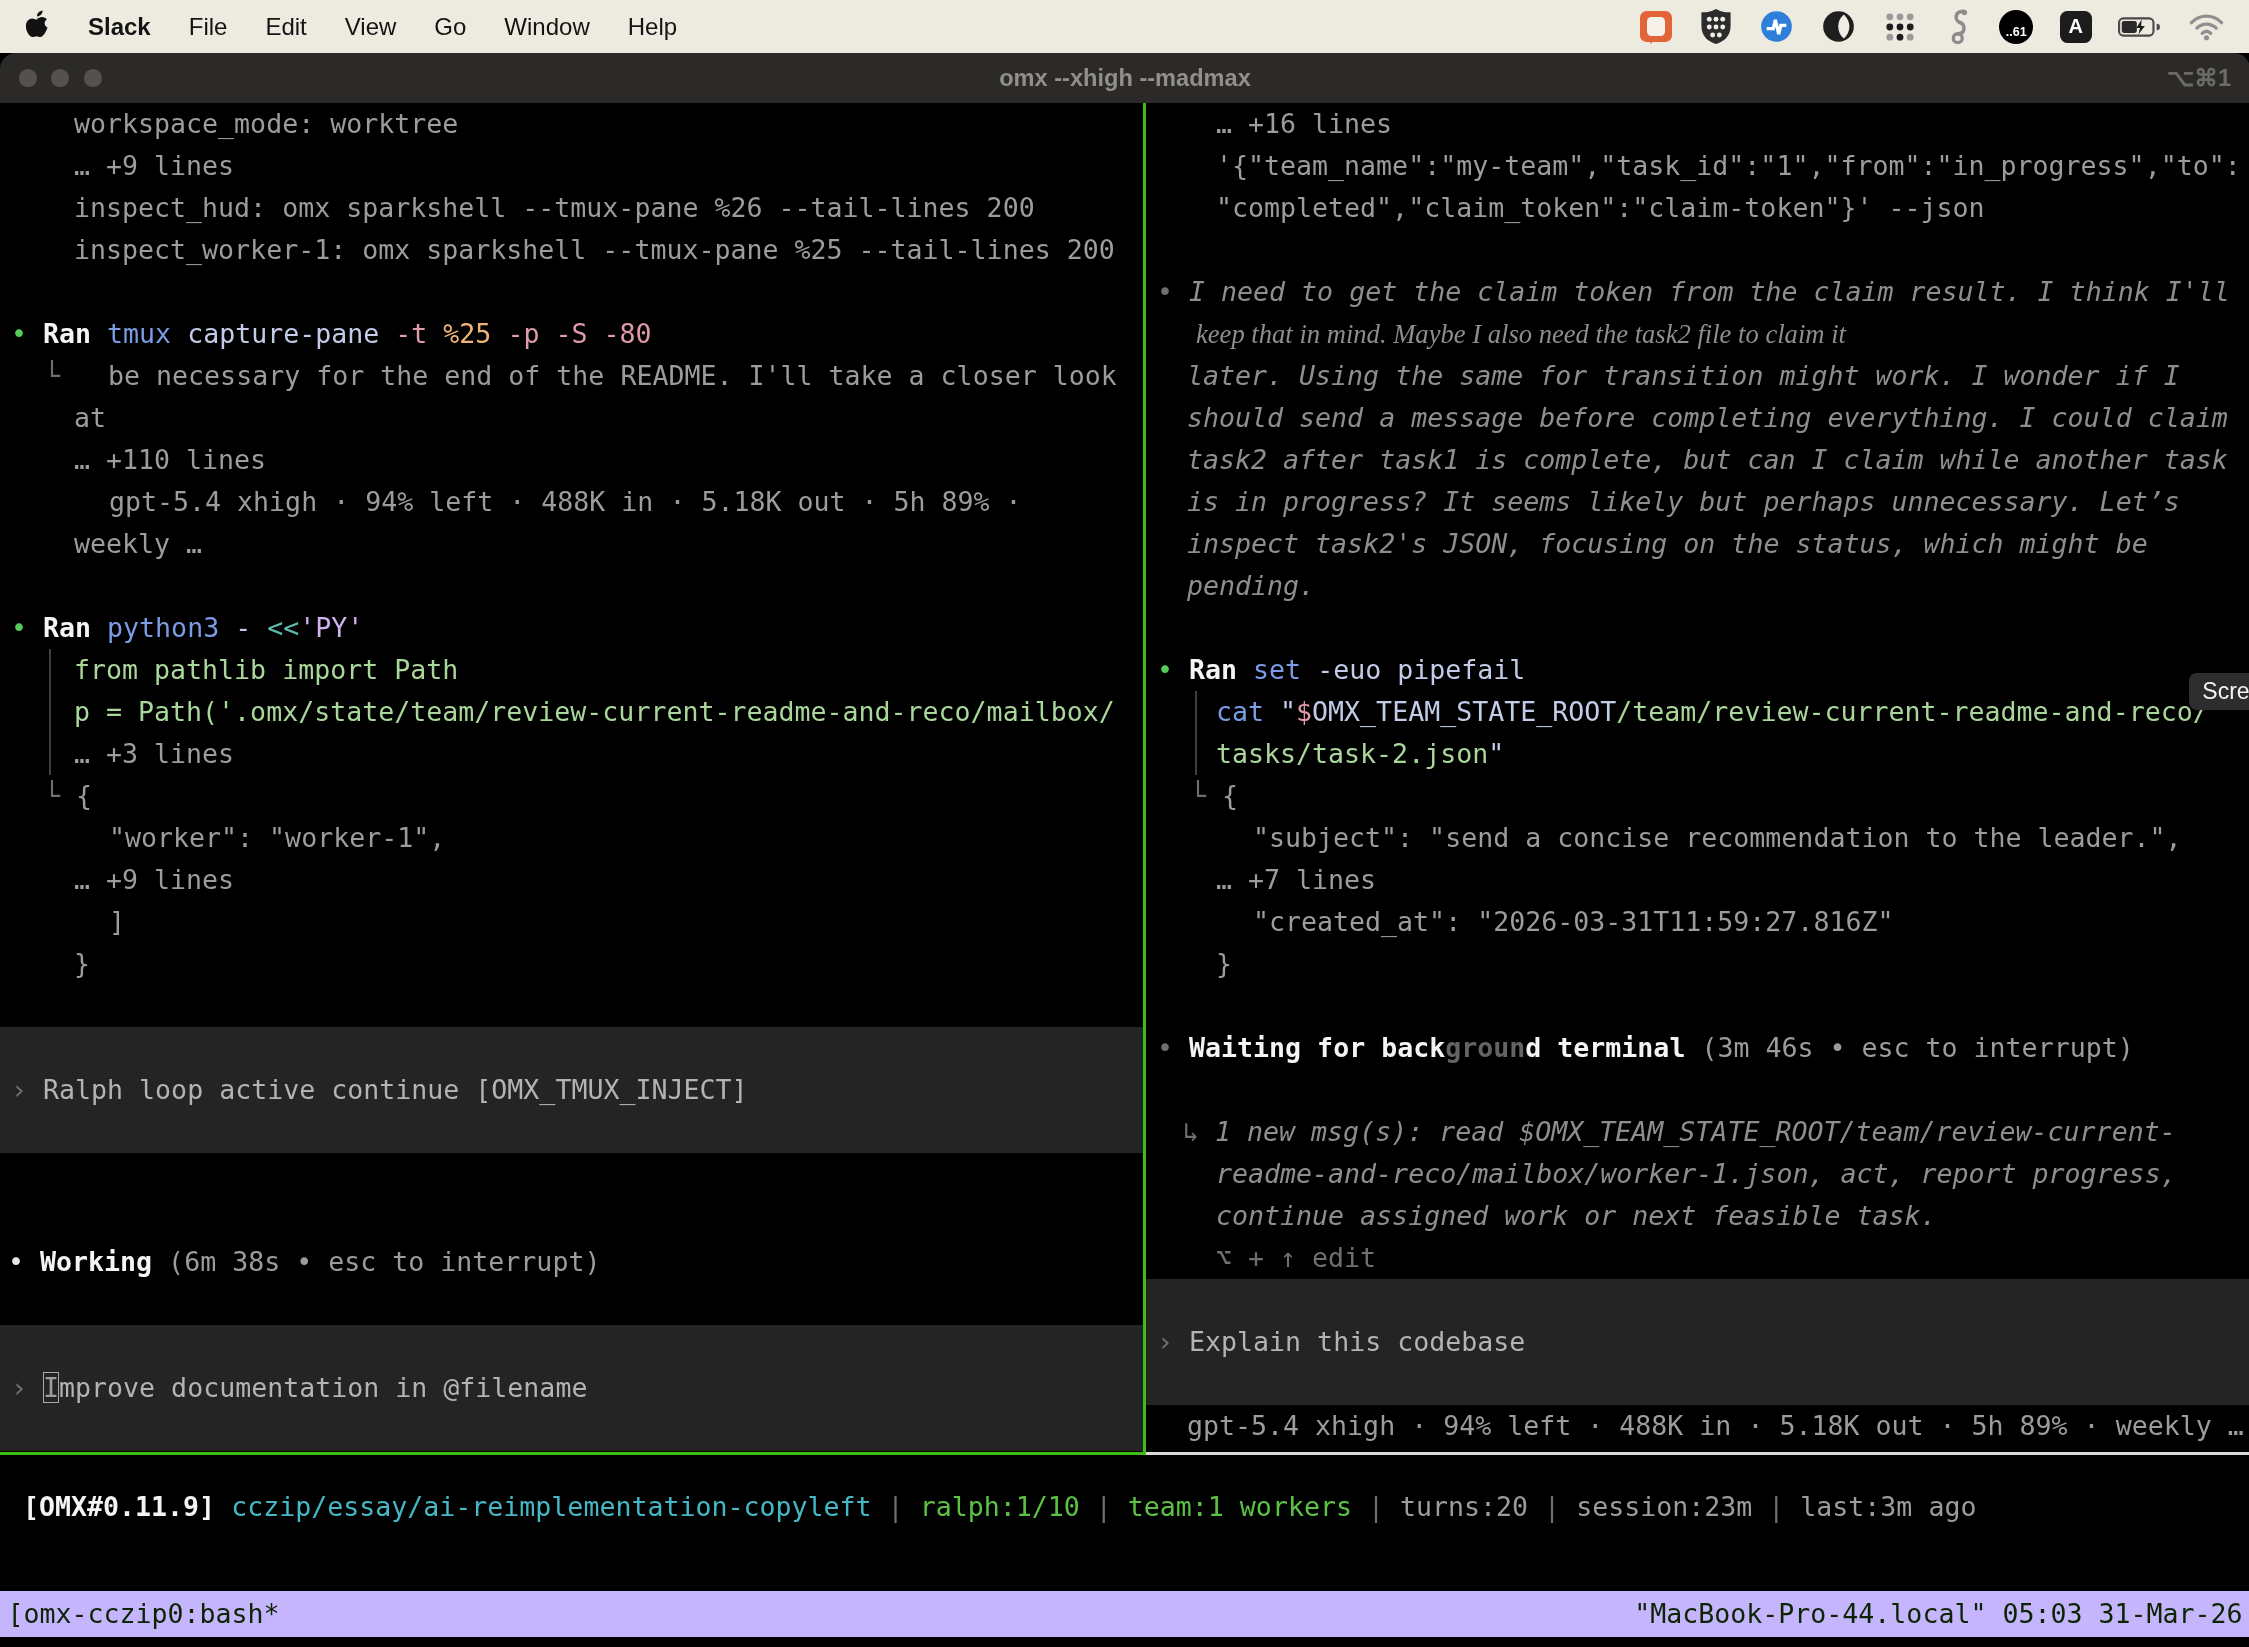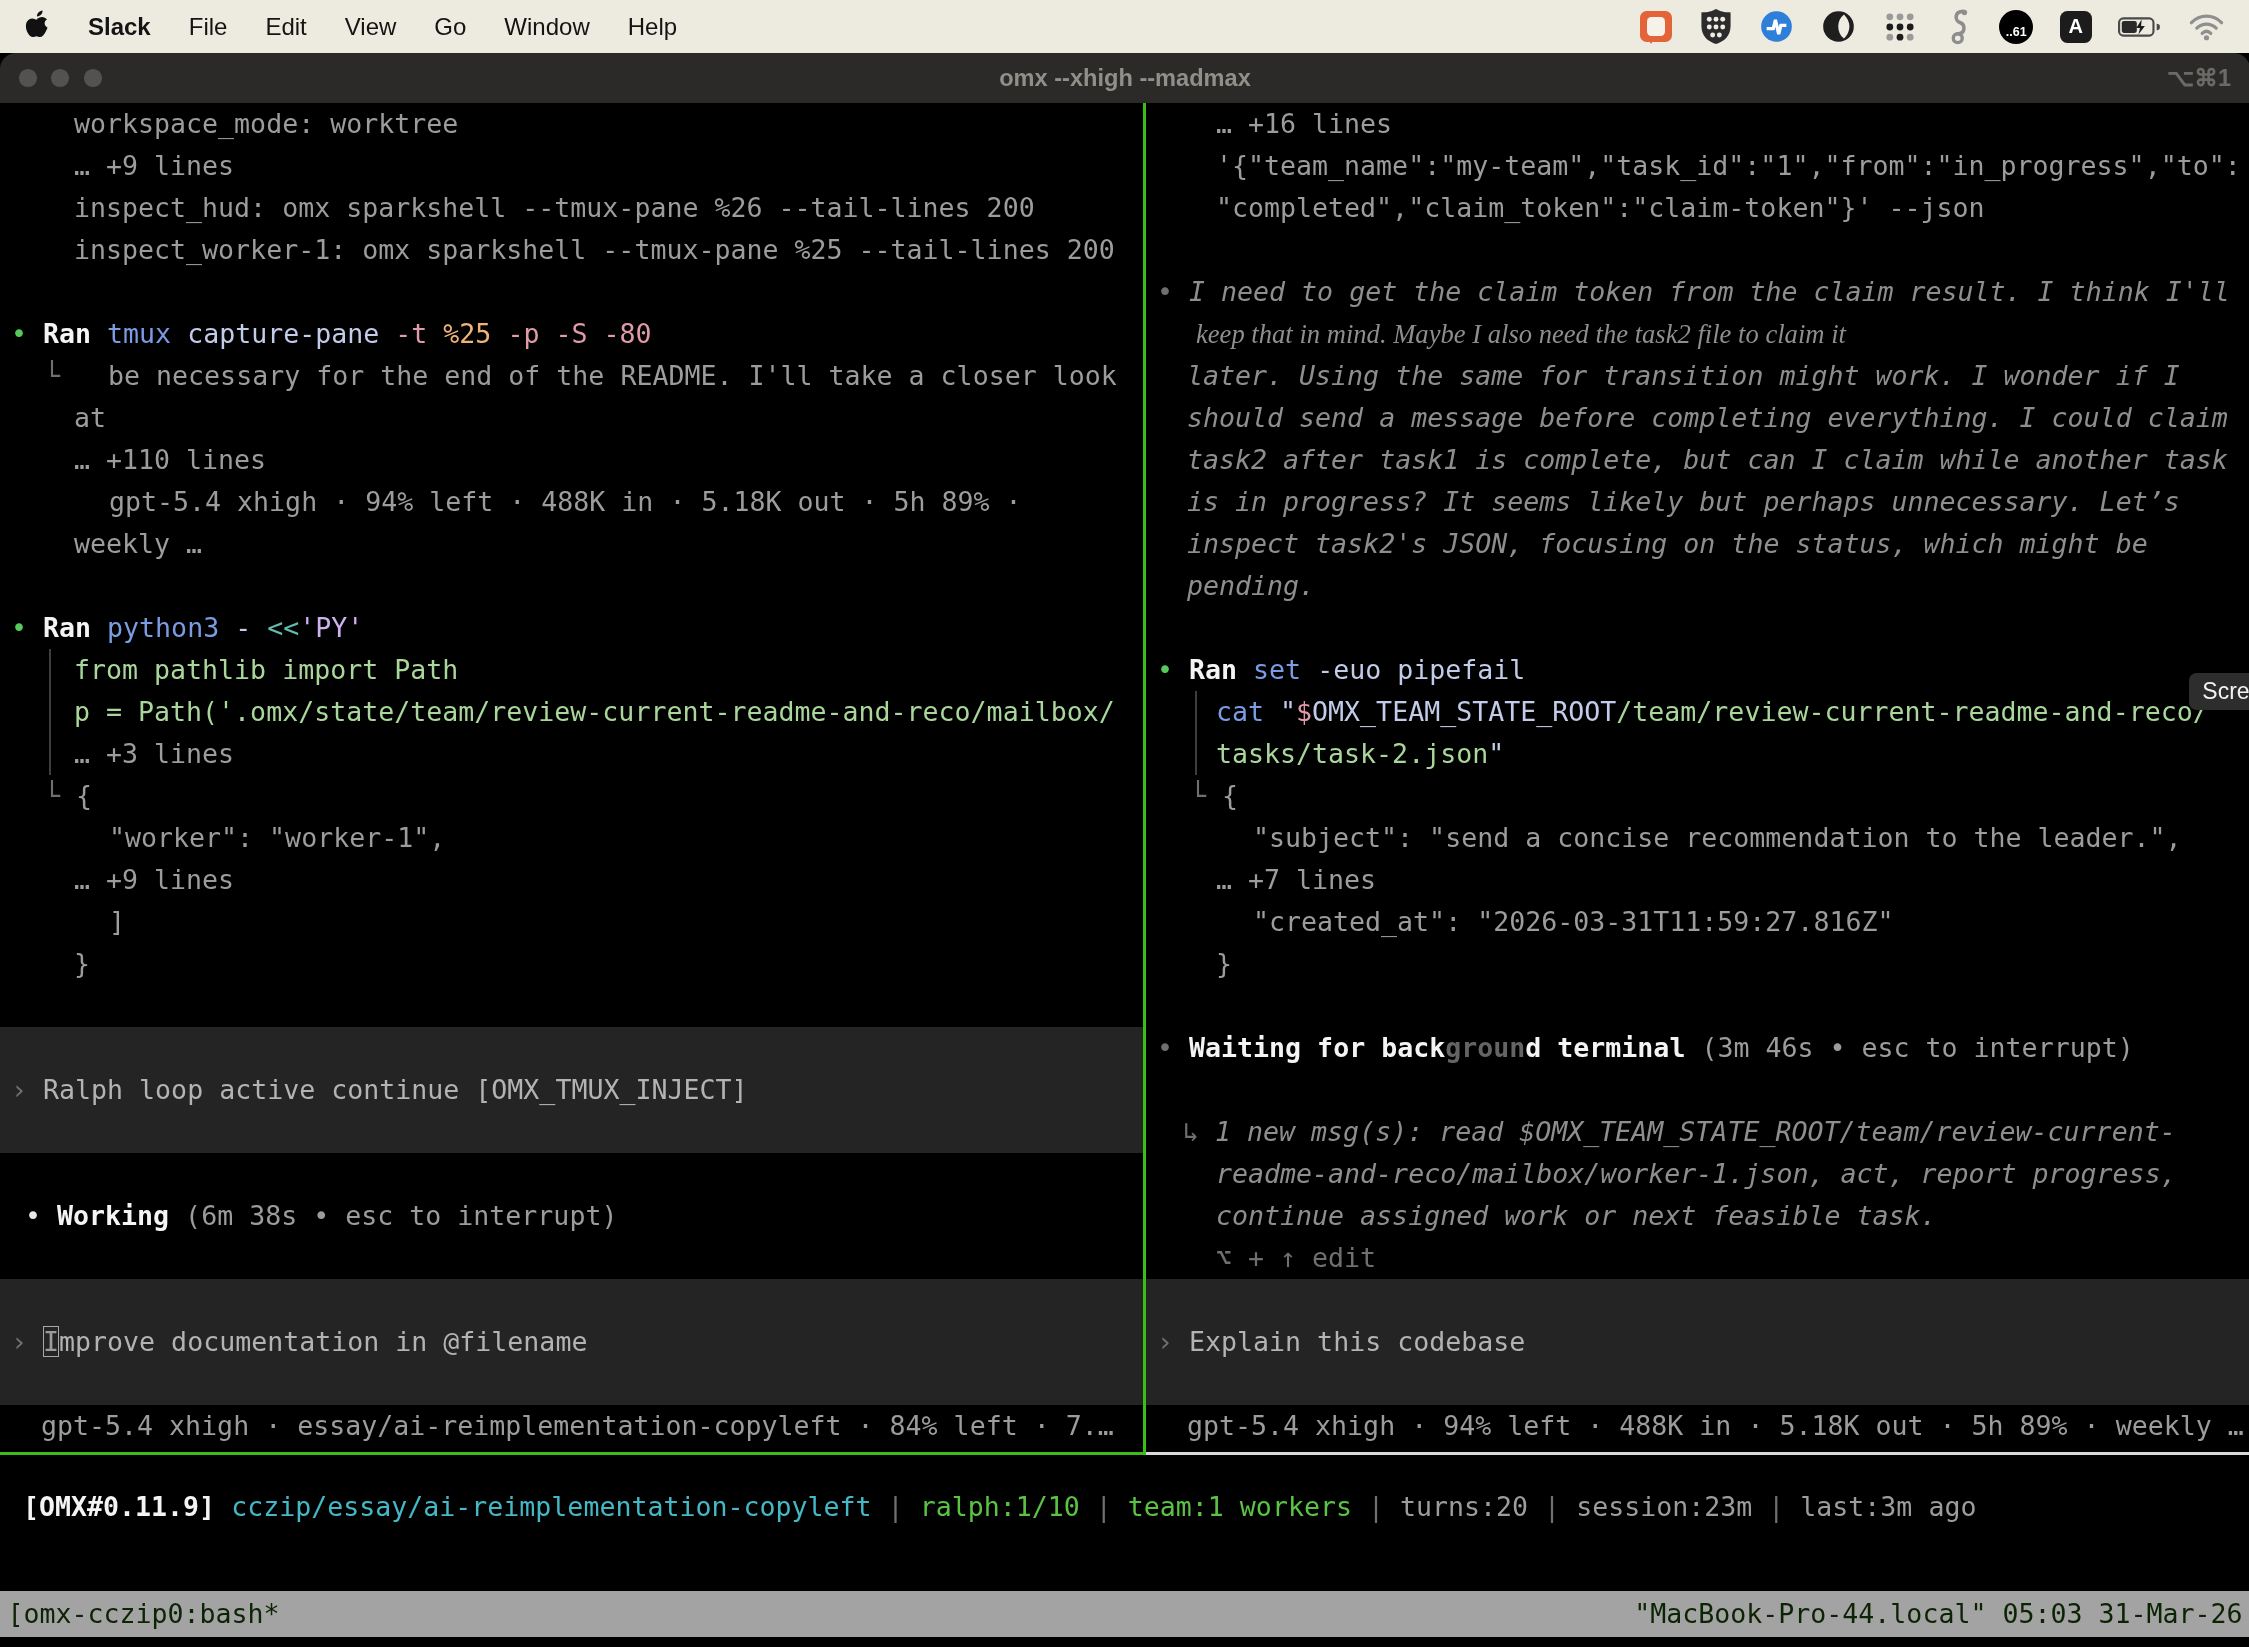--- a/index.html
+++ b/index.html
@@ -80,21 +80,21 @@
   .gb  { color:#58c95b; }
   .wb  { color:#e8e8e8; }
   .tc  { color:#45b8c6; }
   .gn2 { color:#5cc244; }
   .cur { outline:1.5px solid #a8a8a8; outline-offset:-1.5px; }
 
   
   .omx-status { margin-top:31px; height:42px; line-height:42px; font-size:26.6px; white-space:pre; padding-left:23px; }
   .tmuxbar {
     position:absolute; left:0; bottom:10.3px; width:2250px; height:46px;
-    background:#a3a3a3; color:#0c2304; font-size:26.6px; line-height:46px;
+    background:#c4b5fd; color:#0c2304; font-size:26.6px; line-height:46px;
     display:flex; justify-content:space-between; padding:0 7.4px; white-space:pre;
   }
 
   
   .tooltip {
     position:absolute; top:673px; left:2189px; width:103px; height:37px;
     background:#2d2d2d; border-radius:7.4px; color:#f2f2f2;
     font-family:"Liberation Sans", sans-serif; font-size:23px; line-height:37px;
     padding-left:13.3px;
   }
@@ -226,21 +226,21 @@
         <div class="tl" style="padding-left: 44px;"><span class="dm">└ </span><span class="gy">{</span></div>
         <div class="tl" style="padding-left: 109px;"><span class="gy">"worker": "worker-1",</span></div>
         <div class="tl" style="padding-left: 74px;"><span class="gy">… +9 lines</span></div>
         <div class="tl" style="padding-left: 109px;"><span class="gy">]</span></div>
         <div class="tl" style="padding-left: 74px;"><span class="gy">}</span></div>
         <div class="tl"></div>
         <div class="tl band"></div>
         <div class="tl band" style="padding-left: 11px;"><span class="dm">› </span><span class="bd">Ralph loop active continue [OMX_TMUX_INJECT]</span></div>
         <div class="tl band"></div>
         <div class="tl"></div>
-        <div class="tl" style="padding-left: 25px;"><span class="wb">• </span><span class="wt">Working</span><span class="gy"> (6m 38s • esc to interrupt)</span></div>
+        <div class="tl" style="padding-left: 8px; margin-top: 46px;"><span class="wb">• </span><span class="wt">Working</span><span class="gy"> (6m 38s • esc to interrupt)</span></div>
         <div class="tl"></div>
         <div class="tl band"></div>
         <div class="tl band" style="padding-left: 11px;"><span class="dm">› </span><span class="cur">I</span><span class="bd">mprove documentation in @filename</span></div>
         <div class="tl band"></div>
         <div class="tl" style="padding-left: 41px;"><span class="gy">gpt-5.4 xhigh · essay/ai-reimplementation-copyleft · 84% left · 7.…</span></div>
       </div>
     <div class="divider"></div>
     <div class="pane pane-right" id="right-pane">
         <div class="tl" style="padding-left: 70px;"><span class="gy">… +16 lines</span></div>
         <div class="tl" style="padding-left: 70px;"><span class="gy">'{"team_name":"my-team","task_id":"1","from":"in_progress","to":</span></div>

